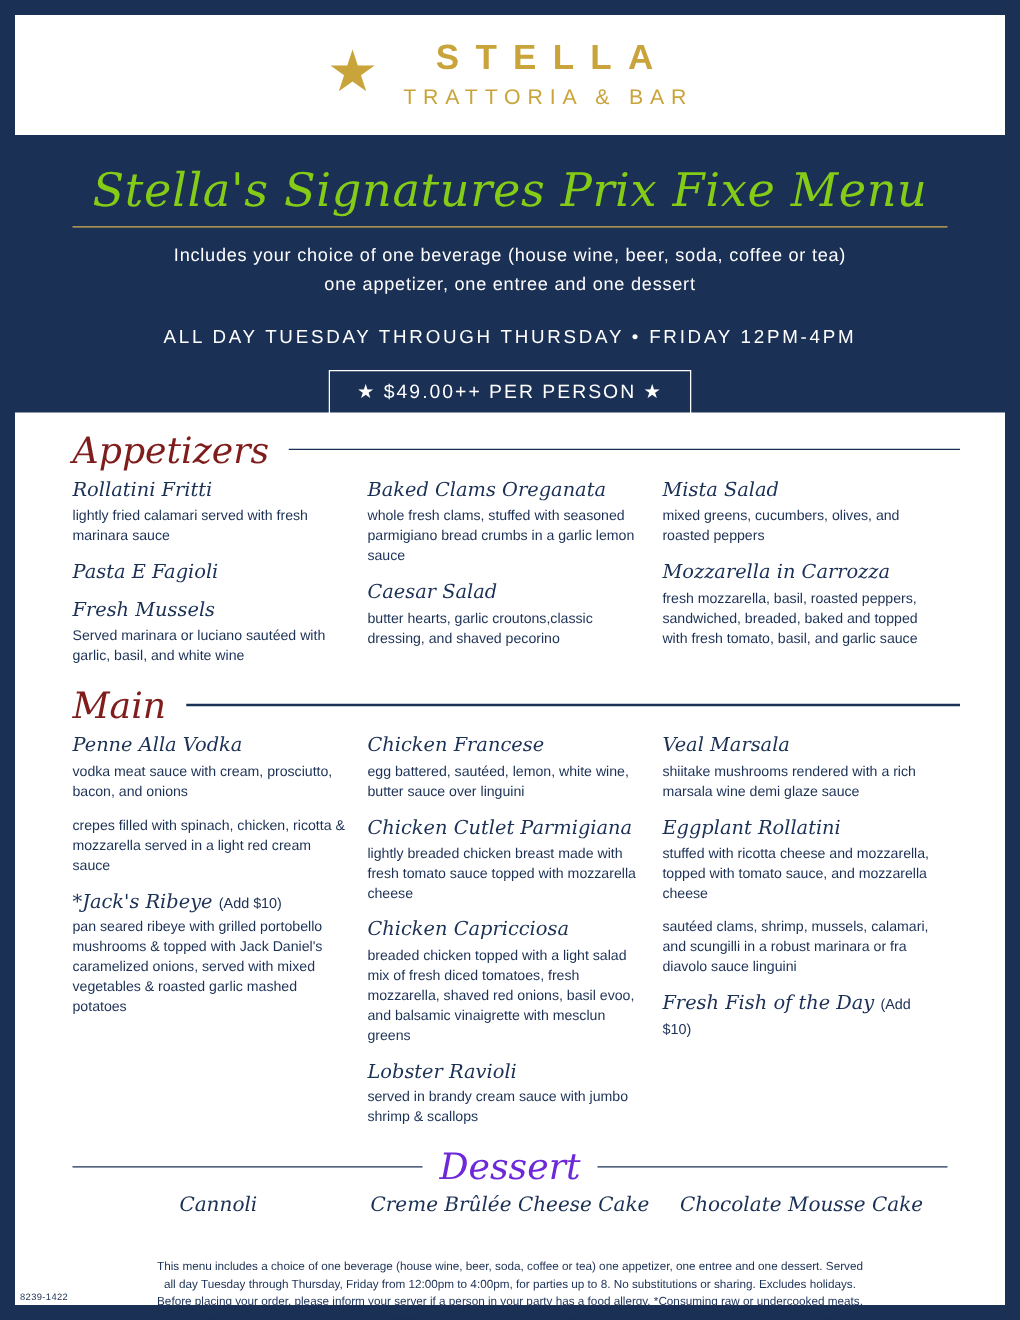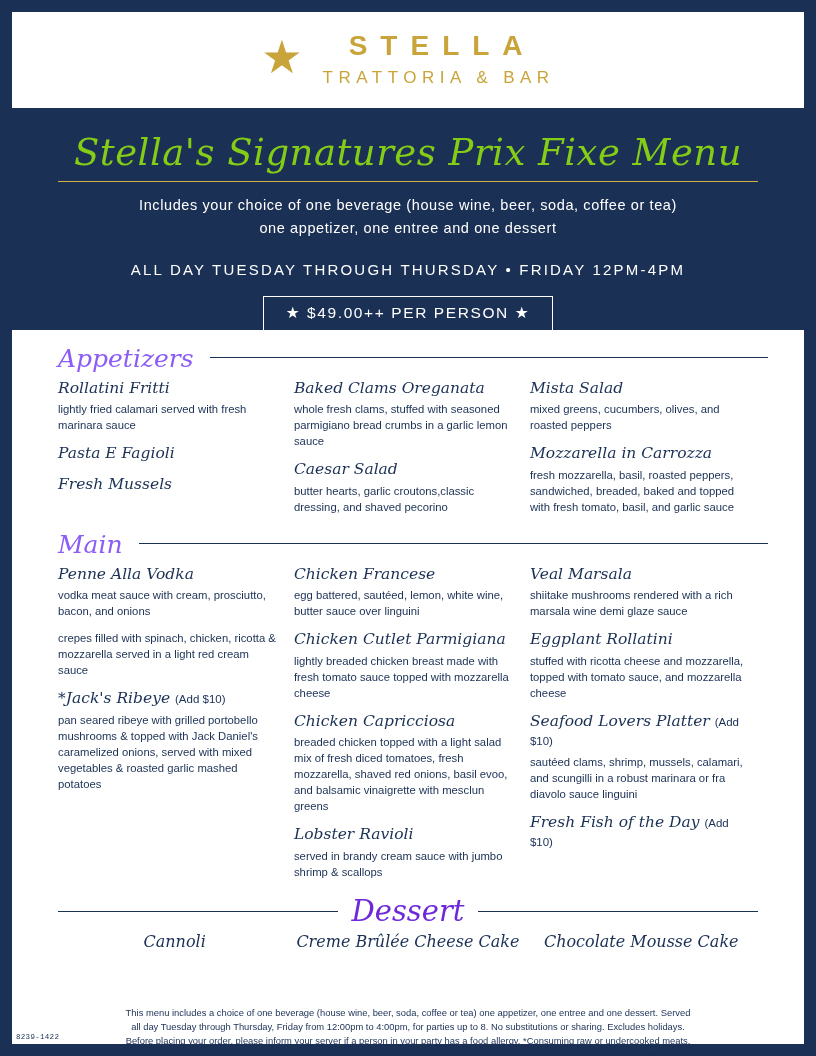--- a/index.html
+++ b/index.html
@@ -124,22 +124,22 @@
 
   .section-head {
     display: flex;
     align-items: center;
     padding: 0 36px 0 46px;
     margin-top: 6px;
   }
   .section-title {
     font-family: "DejaVu Serif", serif;
     font-style: italic;
-    color: #8b5cf6;
-    font-size: 25px;
+    color: #7f1d1d;
+    font-size: 29px;
     line-height: 1;
     white-space: nowrap;
   }
   .section-line {
     flex: 1;
     height: 1.5px;
     background: #1b3055;
     margin-left: 16px;
     margin-bottom: 2px;
   }
@@ -232,21 +232,20 @@
     height: 66px;
     background: #ffffff;
   }
   .code {
     position: absolute;
     left: 16px;
     top: 1033px;
     font-size: 7.5px;
     color: #1b3055;
     letter-spacing: 0.3px;
-    font-family: Liberation Mono, monospace;
   }
 </style>
 </head>
 <body>
 
 <div class="page">
 
   <div class="logo-band">
     <div class="logo-wrap">
       <span class="logo-star">★</span>
@@ -276,20 +275,21 @@
       <div class="col">
         <div class="item">
           <div class="item-name">Rollatini Fritti</div>
           <div class="item-desc">lightly fried calamari served with fresh marinara sauce</div>
         </div>
         <div class="item">
           <div class="item-name">Pasta E Fagioli</div>
         </div>
         <div class="item">
           <div class="item-name">Fresh Mussels</div>
+          <div class="item-desc">Served marinara or luciano sautéed with garlic, basil, and white wine</div>
         </div>
       </div>
       <div class="col">
         <div class="item">
           <div class="item-name">Baked Clams Oreganata</div>
           <div class="item-desc">whole fresh clams, stuffed with seasoned parmigiano bread crumbs in a garlic lemon sauce</div>
         </div>
         <div class="item">
           <div class="item-name">Caesar Salad</div>
           <div class="item-desc">butter hearts, garlic croutons,classic dressing, and shaved pecorino</div>
@@ -346,21 +346,20 @@
       <div class="col">
         <div class="item">
           <div class="item-name">Veal Marsala</div>
           <div class="item-desc">shiitake mushrooms rendered with a rich marsala wine demi glaze sauce</div>
         </div>
         <div class="item">
           <div class="item-name">Eggplant Rollatini</div>
           <div class="item-desc">stuffed with ricotta cheese and mozzarella, topped with tomato sauce, and mozzarella cheese</div>
         </div>
         <div class="item">
-          <div class="item-name"><span>Seafood Lovers Platter</span> <span class="item-add">(Add $10)</span></div>
           <div class="item-desc">sautéed clams, shrimp, mussels, calamari, and scungilli in a robust marinara or fra diavolo sauce linguini</div>
         </div>
         <div class="item">
           <div class="item-name"><span>Fresh Fish of the Day</span> <span class="item-add">(Add $10)</span></div>
         </div>
       </div>
     </div>
 
     <div class="dessert-head">
       <div class="dessert-rule"></div>

